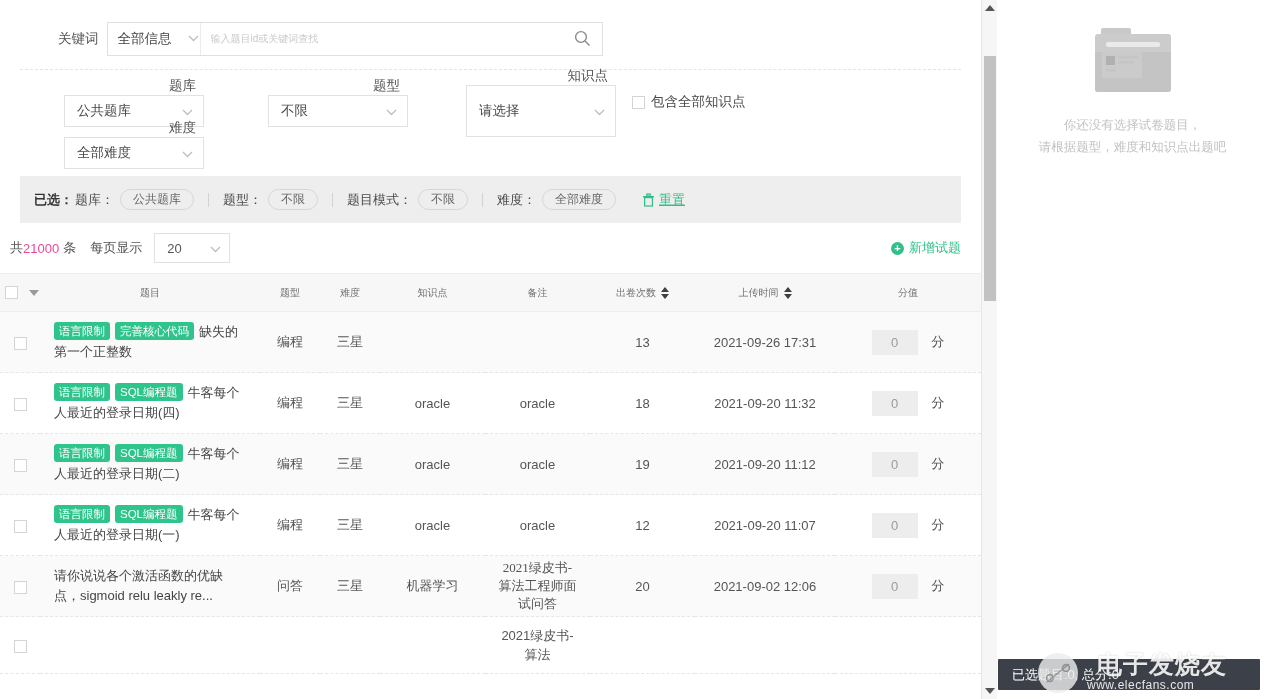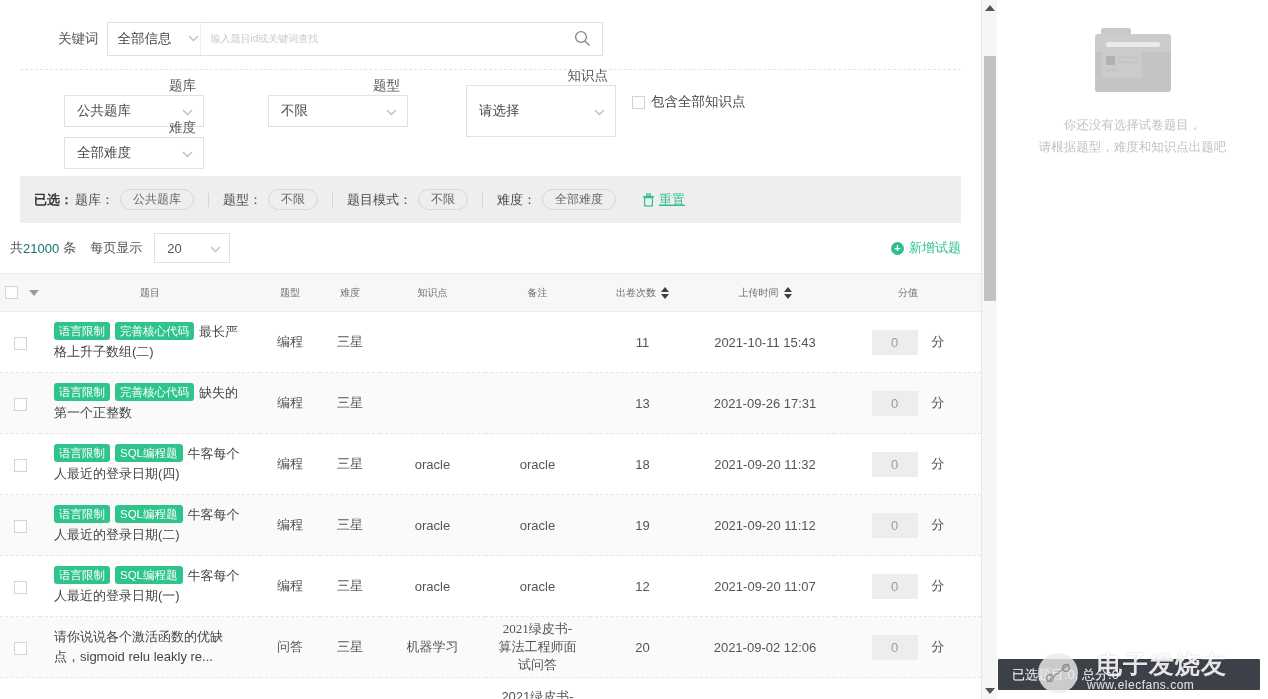--- a/index.html
+++ b/index.html
@@ -112,21 +112,21 @@
     display: inline-flex; align-items: center; gap: 4px;
     margin-left: 26px; color: #2fc08a; cursor: pointer; font-size: 13px;
   }
 
   
   .count-row {
     display: flex; align-items: center;
     height: 50px; padding: 0 20px 0 10px;
     font-size: 13px; color: #555;
   }
-  .count-num { color: #0f766e; }
+  .count-num { color: #ec4899; }
   .perpage-sel {
     display: flex; align-items: center; justify-content: space-between;
     width: 76px; height: 30px; margin-left: 12px;
     border: 1px solid #e2e2e2; background: #fff;
     padding: 0 8px 0 12px; color: #555; cursor: pointer;
   }
   .perpage-sel .caret { color: #b8b8b8; }
   .add-btn {
     margin-left: auto; display: inline-flex; align-items: center; gap: 5px;
     color: #2fc08a; font-size: 13px; cursor: pointer;
@@ -444,36 +444,20 @@
                   <i class="up"></i>
                   <i class="dn"></i>
                 </span>
             </span>
           </th>
           <th>分值</th>
         </tr>
       </thead>
       <tbody>
 
-        <tr>
-          <td class="cell-c"><span class="cbox"></span></td>
-          <td class="title-cell">
-            <span class="tag">语言限制</span><span class="tag">完善核心代码</span><span class="qtitle">最长严格上升子数组(二)</span>
-          </td>
-          <td class="cell-c">编程</td>
-          <td class="cell-c">三星</td>
-          <td class="cell-c"></td>
-          <td class="cell-c"></td>
-          <td class="cell-c">11</td>
-          <td class="cell-c">2021-10-11 15:43</td>
-          <td class="cell-c">
-            <span class="score-box">0</span>
-            <span class="score-unit">分</span>
-          </td>
-        </tr>
 
         <tr class="alt">
           <td class="cell-c"><span class="cbox"></span></td>
           <td class="title-cell">
             <span class="tag">语言限制</span><span class="tag">完善核心代码</span><span class="qtitle">缺失的第一个正整数</span>
           </td>
           <td class="cell-c">编程</td>
           <td class="cell-c">三星</td>
           <td class="cell-c"></td>
           <td class="cell-c"></td>

